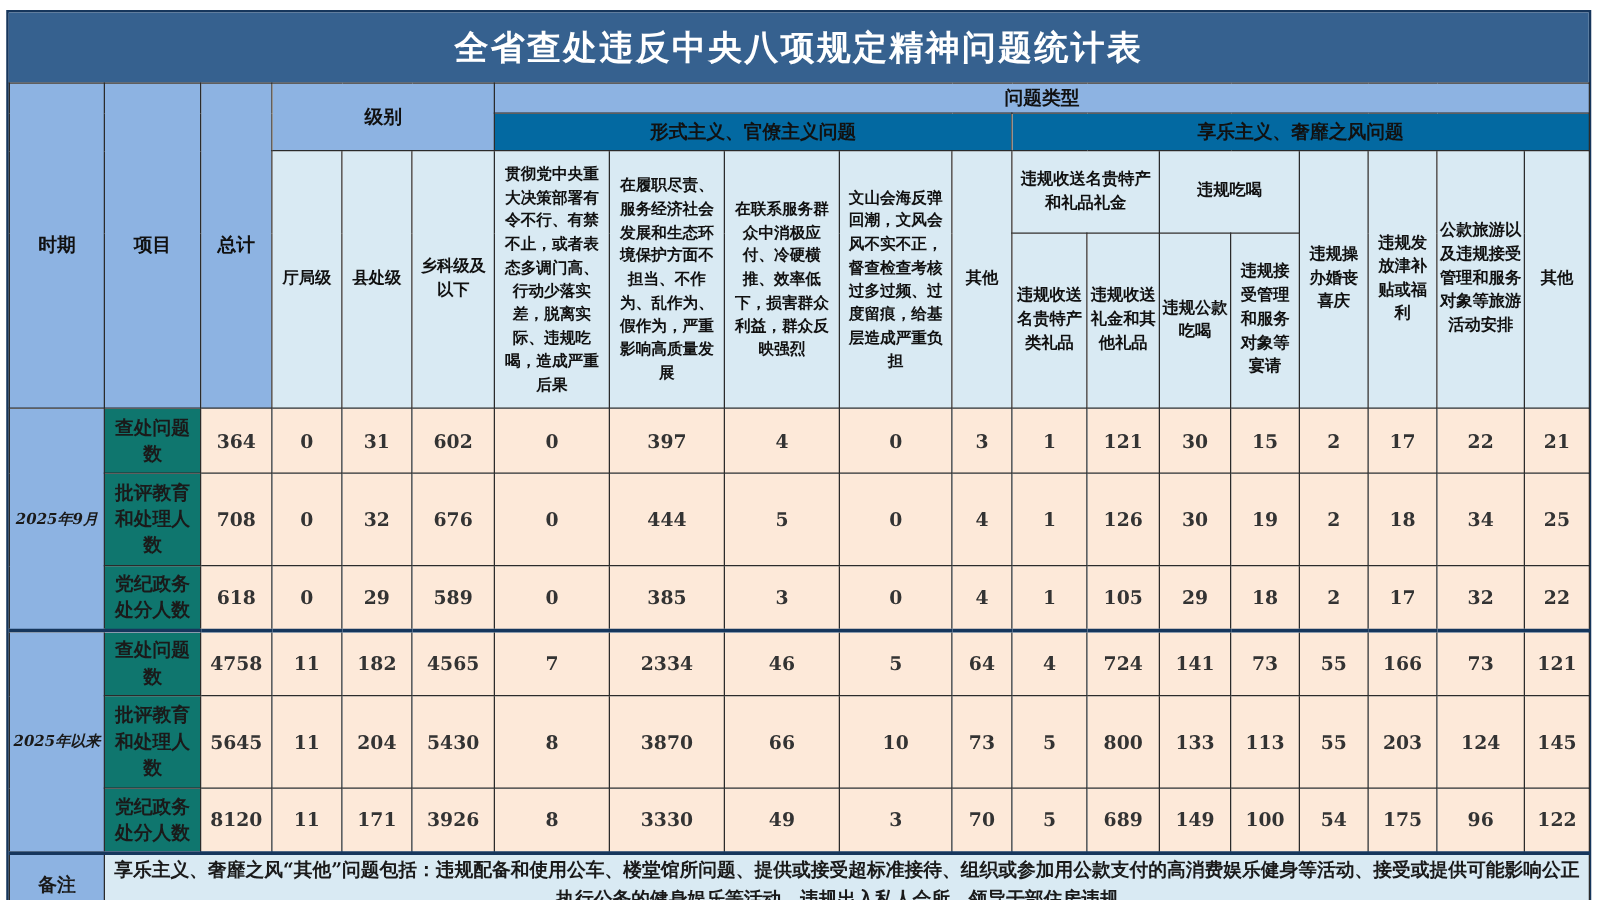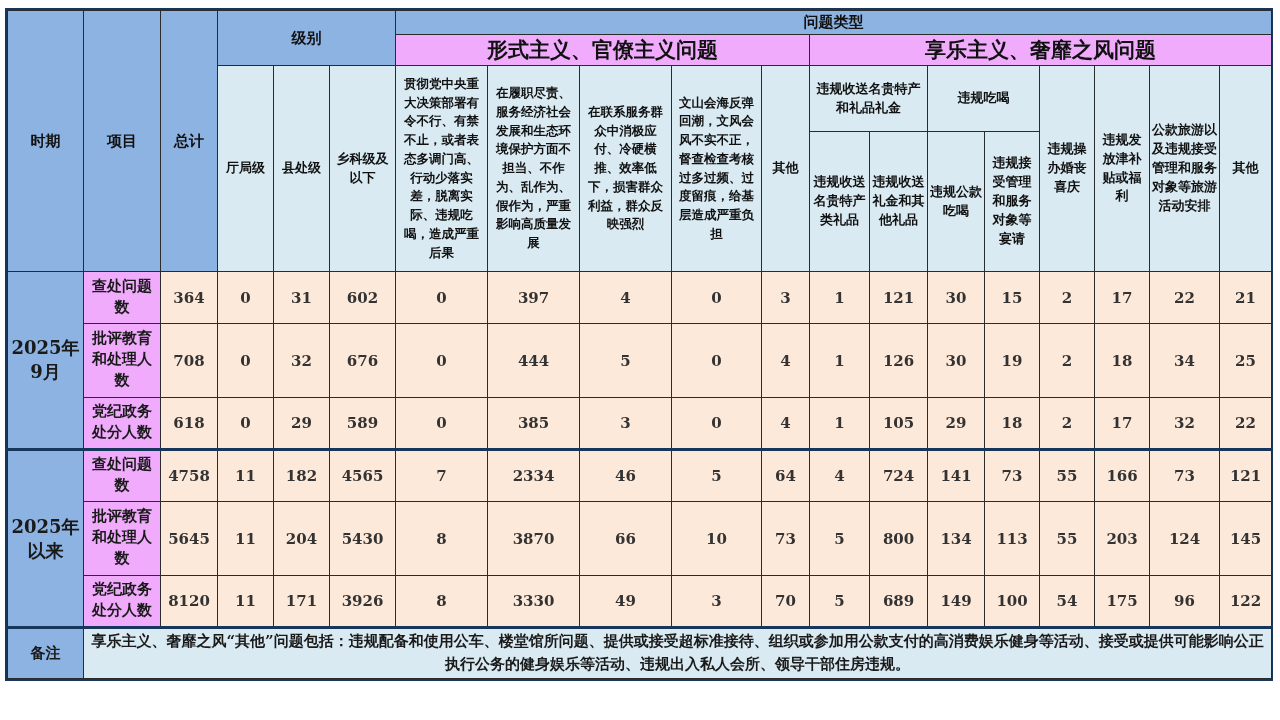--- a/index.html
+++ b/index.html
@@ -20,26 +20,26 @@
   table.stats {
     border-collapse:collapse; table-layout:fixed; width:100%;
   }
   .stats th, .stats td {
     border:1px solid #2b2b2b; text-align:center; vertical-align:middle;
     padding:1px 2px; box-sizing:border-box; overflow:hidden;
     font-weight:bold;
   }
   
   .hdr-blue  { background:#8DB3E2; font-size:15px; color:#111; }
-  .hdr-grp   { background:#f0abfc; font-size:21px; color:#111; }
+  .hdr-grp   { background:#0369a1; font-size:15px; color:#111; }
   .hdr-pale  { background:#D9EAF3; font-size:13px; color:#111; line-height:1.45; }
   .hdr-desc  { background:#D9EAF3; font-size:12.5px; color:#111; line-height:1.5; padding:2px 3px; }
   
-  .cell-period { background:#8DB3E2; font-size:18px; }
-  .cell-item   { background:#f0abfc; font-size:15px; line-height:1.4;font-family:Liberation Mono, monospace; }
+  .cell-period { background:#8DB3E2; font-size:12px;font-style:italic; }
+  .cell-item   { background:#0f766e; font-size:15px; line-height:1.4; }
   .cell-num    { background:#FDE9D9; font-size:15px; color:#333; }
   
   tr.h-a { height:24px; }
   tr.h-b { height:30px; }
   tr.h-c { height:66px; }
   tr.h-d { height:140px; }
   tr.short { height:52px; }
   tr.tall  { height:74px; }
   tr.note-row { height:44px; }
   tr.group-start > td { border-top:3px solid #16365C; }
@@ -47,20 +47,21 @@
   .note-label { background:#8DB3E2; font-size:15px; }
   .note-text {
     background:#D9EAF3; text-align:left; font-size:15px;
     padding:3px 8px; line-height:1.55;
   }
 </style>
 </head>
 <body>
 
 <div class="frame">
+  <div class="title-bar">全省查处违反中央八项规定精神问题统计表</div>
 
   <table class="stats">
     <colgroup>
       <col style="width:76px">
         <col style="width:77px">
         <col style="width:57px">
       <col style="width:56px">
         <col style="width:56px">
         <col style="width:66px">
       <col style="width:92px">
@@ -201,21 +202,21 @@
           <td class="cell-num">11</td>
           <td class="cell-num">204</td>
           <td class="cell-num">5430</td>
           <td class="cell-num">8</td>
           <td class="cell-num">3870</td>
           <td class="cell-num">66</td>
           <td class="cell-num">10</td>
           <td class="cell-num">73</td>
           <td class="cell-num">5</td>
           <td class="cell-num">800</td>
-          <td class="cell-num">134</td>
+          <td class="cell-num">133</td>
           <td class="cell-num">113</td>
           <td class="cell-num">55</td>
           <td class="cell-num">203</td>
           <td class="cell-num">124</td>
           <td class="cell-num">145</td>
         </tr>
         <tr class="short">
           <td class="cell-item">党纪政务处分人数</td>
           <td class="cell-num">8120</td>
           <td class="cell-num">11</td>

